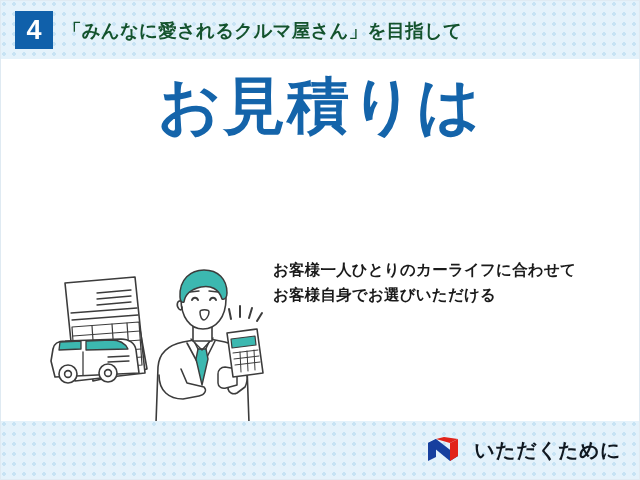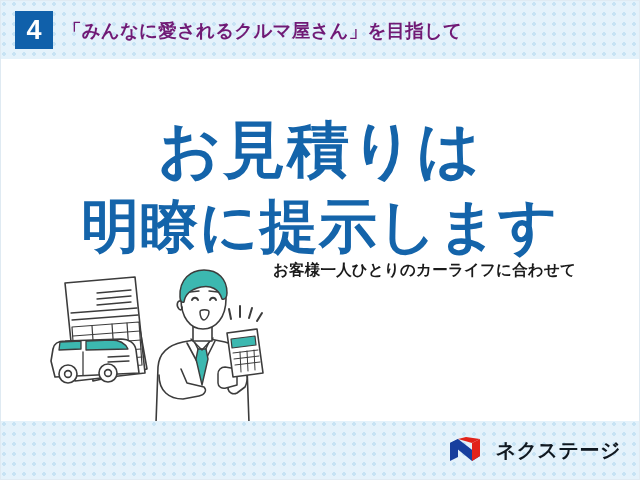--- a/index.html
+++ b/index.html
@@ -62,37 +62,36 @@
 
   .header-title {
     position: absolute;
     left: 62px;
     top: 0;
     height: 58px;
     display: flex;
     align-items: center;
     font-size: 18.5px;
     font-weight: 700;
-    color: #701a75;
+    color: #14532d;
     letter-spacing: 0.2px;
     white-space: nowrap;
   }
 
   
   .headline {
     position: absolute;
     left: 0;
     right: 0;
     top: 74px;
     text-align: center;
     color: #1464aa;
     font-weight: 700;
     letter-spacing: 2px;
     line-height: 1.0;
-    margin-top: 44px;
   }
   .headline .line1 {
     display: block;
     font-size: 62px;
   }
   .headline .line2 {
     display: block;
     font-size: 58px;
     margin-top: 16px;
     letter-spacing: 1px;
@@ -158,21 +157,20 @@
 <div class="banner">
 
   <div class="dotband header-band"></div>
 
   <div class="step-badge">4</div>
 
   <div class="header-title">「みんなに愛されるクルマ屋さん」を目指して</div>
 
   <div class="headline">
     <span class="line1">お見積りは</span>
-    <span class="line2">明瞭に提示します</span>
   </div>
 
   <div class="illustration">
     <svg viewBox="0 0 238 168" xmlns="http://www.w3.org/2000/svg">
       <g fill="none" stroke="#3c3c3c" stroke-width="1.6" stroke-linecap="round" stroke-linejoin="round">
 
         <path d="M96 22 L112 112 L58 124 L42 34 Z" fill="#ffffff"></path>
 
         <path d="M30 26 L100 20 L110 116 L40 124 Z" fill="#ffffff"></path>
 
@@ -267,27 +265,28 @@
           <path d="M205 60 L205 49"></path>
           <path d="M214 61 L217 51"></path>
           <path d="M222 64 L227 56"></path>
         </g>
       </g>
     </svg>
   </div>
 
   <div class="body-copy">
     <span class="copy-line">お客様一人ひとりのカーライフに合わせて</span>
+    <span class="copy-line">お客様自身でお選びいただける</span>
   </div>
 
   <div class="dotband footer-band"></div>
 
   <div class="brand">
     <svg class="brand-mark" viewBox="0 0 40 26" xmlns="http://www.w3.org/2000/svg">
       <path d="M2 24 L2 6 L10 2 L10 20 Z" fill="#173f9e"></path>
       <path d="M2 6 L10 2 L32 19 L24 24 Z" fill="#173f9e"></path>
       <path d="M24 24 L32 19 L32 2 L24 6 Z" fill="#e2231a"></path>
       <path d="M10 2 L24 6 L32 2 L18 0 Z" fill="#e2231a"></path>
     </svg>
-    <span class="brand-name">ネクステージ</span>
+    <span class="brand-name">いただくために</span>
   </div>
 
 </div>
 
 </body></html>

